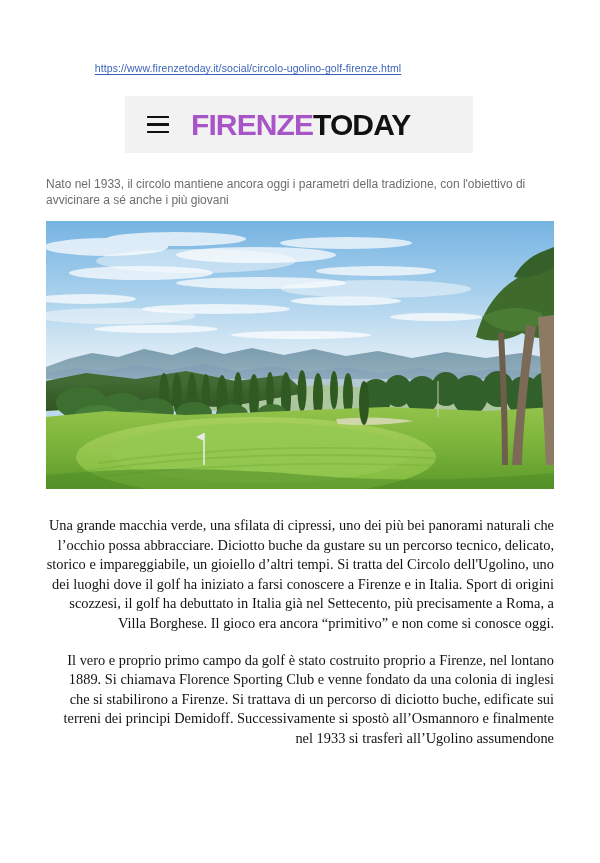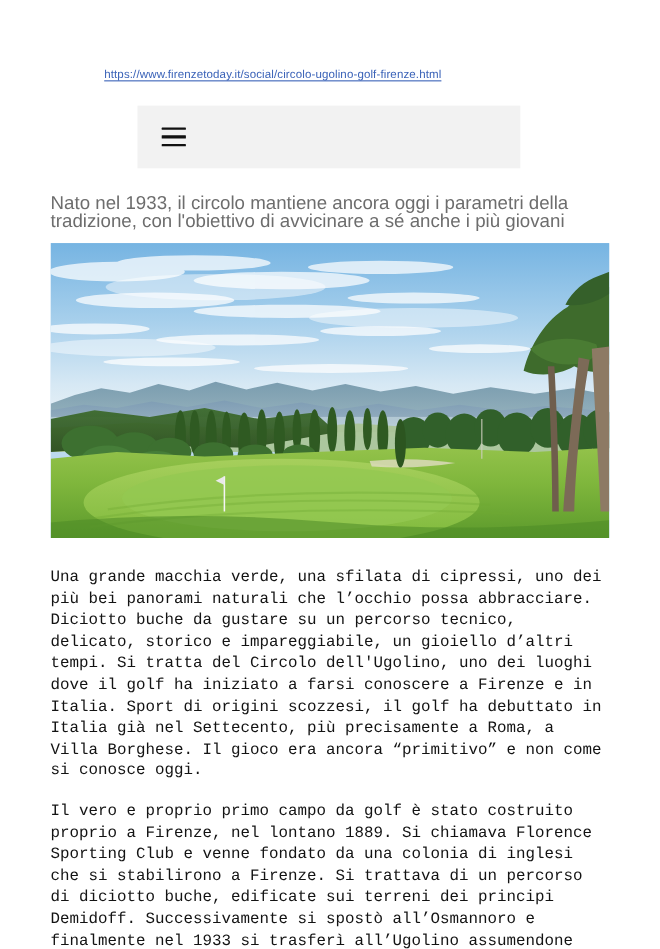--- a/index.html
+++ b/index.html
@@ -83,62 +83,65 @@
     font-family: "Liberation Serif", serif;
     font-size: 24.5px;
     line-height: 31px;
     font-weight: normal;
     margin: 0;
     color: #141414;
     letter-spacing: -0.1px;
   }
   .standfirst {
     font-family: "Liberation Sans", sans-serif;
-    font-size: 17px;
+    font-size: 12px;
     line-height: 15.5px;
     color: #6d6d6d;
     margin: 17px 0 0 0;
     width: 500px;
   }
 
   
   .hero {
     position: relative;
     margin-top: 13px;
     width: 508px;
     height: 268px;
     overflow: hidden;
     background: #bcd9ef;
   }
   .hero svg { display: block; width: 508px; height: 268px; }
 
   
   .body-copy p {
-    font-family: Liberation Mono, monospace;
+    font-family: Liberation Serif, serif;
     font-size: 14.4px;
     line-height: 19.6px;
     color: #131313;
     margin: 0;
-    text-align: left;
+    text-align: right;
   }
   .body-copy p + p { margin-top: 17px; }
   .body-copy { margin-top: 27px; }
 </style>
 </head>
 <body>
 
 <div class="url-bar">
   <a href="#">https://www.firenzetoday.it/social/circolo-ugolino-golf-firenze.html</a>
 </div>
 
 <div class="site-header">
   <div class="burger">
     <span></span>
     <span></span>
     <span></span>
+  </div>
+  <div class="logo">
+    <span class="part-a">FIRENZE</span><span class="part-b">TODAY</span>
   </div>
 </div>
 
 <div class="article">
 
 
   <p class="standfirst">Nato nel 1933, il circolo mantiene ancora oggi i parametri della tradizione, con l'obiettivo di avvicinare a sé anche i più giovani</p>
 
   <div class="hero">
     <svg viewBox="0 0 508 268" preserveAspectRatio="none">

